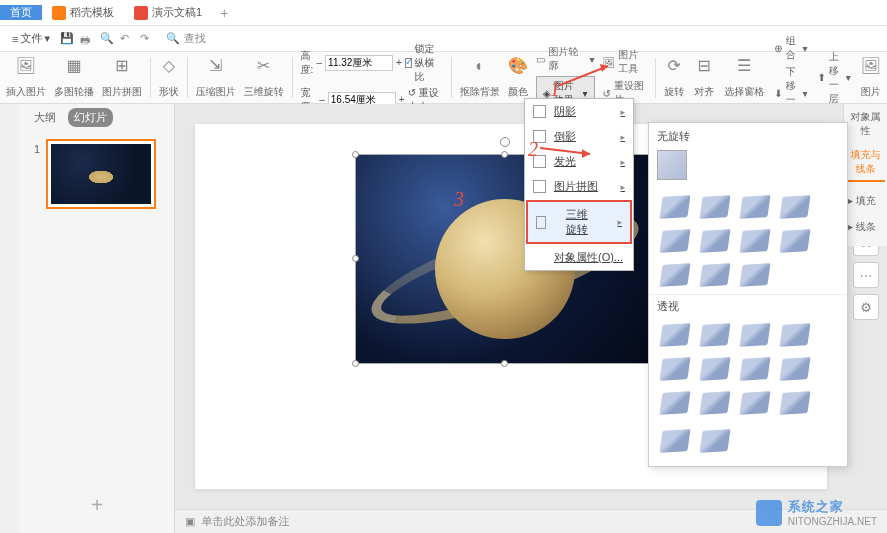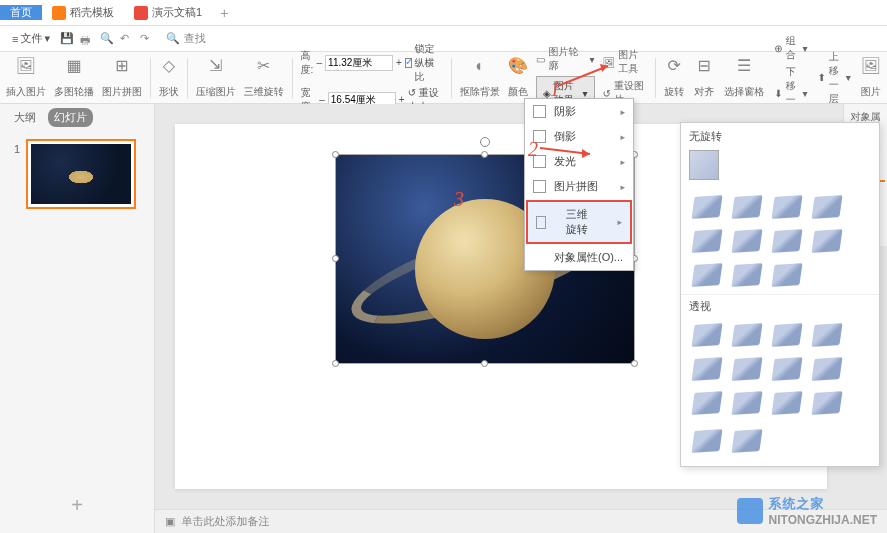--- a/index.html
+++ b/index.html
@@ -35,38 +35,38 @@
 .dim-row input { width: 68px; height: 16px; font-size: 10px; border: 1px solid #ccc; padding: 0 2px; }
 .chk { width: 10px; height: 10px; border: 1px solid #888; display: inline-block; position: relative; }
 .chk.on::after { content: "✓"; position: absolute; top: -3px; left: -1px; font-size: 10px; color: #4a90e2; }
 .rib-right { margin-left: auto; display: flex; gap: 10px; align-items: center; }
 .rib-btn { display: flex; align-items: center; gap: 3px; color: #666; font-size: 10px; }
 
 
 .effect-wrap { position: relative; }
 .effect-btn { border: 1px solid #aaa; background: #e8e8e8; padding: 2px 6px; display: flex; align-items: center; gap: 3px; font-size: 10px; color: #444; }
 .dropdown { position: absolute; top: 22px; left: -12px; width: 110px; background: #fff; border: 1px solid #bbb; box-shadow: 2px 2px 6px rgba(0,0,0,0.15); z-index: 50; }
-.dd-item { display: flex; align-items: center; padding: 5px 8px; gap: 8px; color: #444; font-size: 11px; cursor: pointer; }
+.dd-item { display: flex; align-items: center; padding: 5px 8px; gap: 8px; color: #444; font-size: 11px; cursor: pointer; text-decoration: underline; }
 .dd-item:hover, .dd-item.hover { background: #e8f0fc; }
 .dd-item .arrow { margin-left: auto; color: #888; font-size: 9px; }
 .dd-item.boxed { border: 2px solid #e74c3c; margin: 1px; gap: 20px; }
 .dd-ic { width: 13px; height: 13px; border: 1px solid #999; }
 
 
-.flyout { position: absolute; left: 680px; top: 122px; width: 200px; background: #fff; border: 1px solid #ccc; box-shadow: 2px 2px 8px rgba(0,0,0,0.15); z-index: 60; padding-bottom: 6px; }
+.flyout { position: absolute; left: 648px; top: 122px; width: 200px; background: #fff; border: 1px solid #ccc; box-shadow: 2px 2px 8px rgba(0,0,0,0.15); z-index: 60; padding-bottom: 6px; }
 .fly-head { padding: 6px 8px 2px; font-size: 11px; color: #555; }
 .fly-sample { width: 30px; height: 30px; background: linear-gradient(135deg,#d0d8e8,#b0bcd8); border: 1px solid #aaa; margin: 4px 8px 8px; }
 .fly-section { padding: 4px 8px 2px; font-size: 11px; color: #555; border-top: 1px solid #eee; }
 .fly-grid { display: flex; flex-wrap: wrap; gap: 8px; padding: 6px 10px; }
 .shape3d { width: 32px; height: 26px; position: relative; }
 .shape3d::before { content: ""; position: absolute; inset: 2px; background: linear-gradient(135deg,#c0cde5 40%,#8fa2c8 60%); transform: skew(-8deg,-4deg); border-radius: 2px; }
 
 
 .workspace { display: flex; height: calc(533px - 26px - 26px - 52px); }
-.side-panel { width: 155px; background: #f5f5f5; border-right: 1px solid #ddd; display: flex; flex-direction: column; }
+.side-panel { width: 155px; background: #f5f5f5; border-right: 1px solid #ddd; display: flex; flex-direction: column; margin-left: 20px; }
 .side-tabs { display: flex; padding: 4px 8px; gap: 6px; font-size: 11px; color: #666; }
 .side-tab { padding: 2px 6px; }
 .side-tab.active { background: #888; color: #fff; border-radius: 8px; }
 .thumb-area { padding: 8px; }
 .thumb { border: 2px solid #fd7e14; background: #fff; padding: 3px; width: 110px; height: 70px; position: relative; margin-left: 18px; }
 .thumb-num { position: absolute; left: -14px; top: 2px; font-size: 11px; color: #666; }
 .thumb-img { width: 100%; height: 100%; background: radial-gradient(ellipse 40% 35% at 50% 55%, #d4b878 0%, #c9a862 30%, transparent 31%), radial-gradient(circle at 30% 30%, #1a2a4a 0%, #0a1528 70%); position: relative; }
 .add-slide { text-align: center; font-size: 20px; color: #aaa; margin-top: auto; padding: 16px; cursor: pointer; }
 
 .canvas-area { flex: 1; background: #e8e8e8; position: relative; display: flex; flex-direction: column; }
@@ -92,21 +92,21 @@
 .obj-title { writing-mode: horizontal-tb; font-size: 10px; color: #666; text-align: center; margin-bottom: 6px; }
 .obj-tab { font-size: 10px; color: #fd7e14; text-align: center; padding: 4px 0; border-bottom: 2px solid #fd7e14; margin-bottom: 6px; }
 .obj-item { font-size: 10px; color: #666; padding: 6px 2px; text-align: left; }
 
 
 .ann { position: absolute; color: #e74c3c; font-size: 20px; font-style: italic; font-family: serif; z-index: 70; }
 .ann-arrow { position: absolute; z-index: 69; }
 .watermark { position: absolute; right: 10px; bottom: 6px; z-index: 80; opacity: 0.85; display: flex; align-items: center; gap: 6px; }
 .watermark .logo { width: 26px; height: 26px; background: #4a90e2; border-radius: 4px; position: relative; }
 .watermark .txt { color: #4a90e2; font-size: 13px; font-weight: bold; letter-spacing: 1px; }
-.watermark .sub { font-size: 12px; color: #888; display: block; font-weight: bold; }
+.watermark .sub { font-size: 10px; color: #888; display: block; }
 </style>
 </head>
 <body>
 
 <div class="top-tabs">
   <div class="tab active">
       <span>首页</span>
     </div>
   <div class="tab">
       <span class="tab-icon orange-box"></span>

